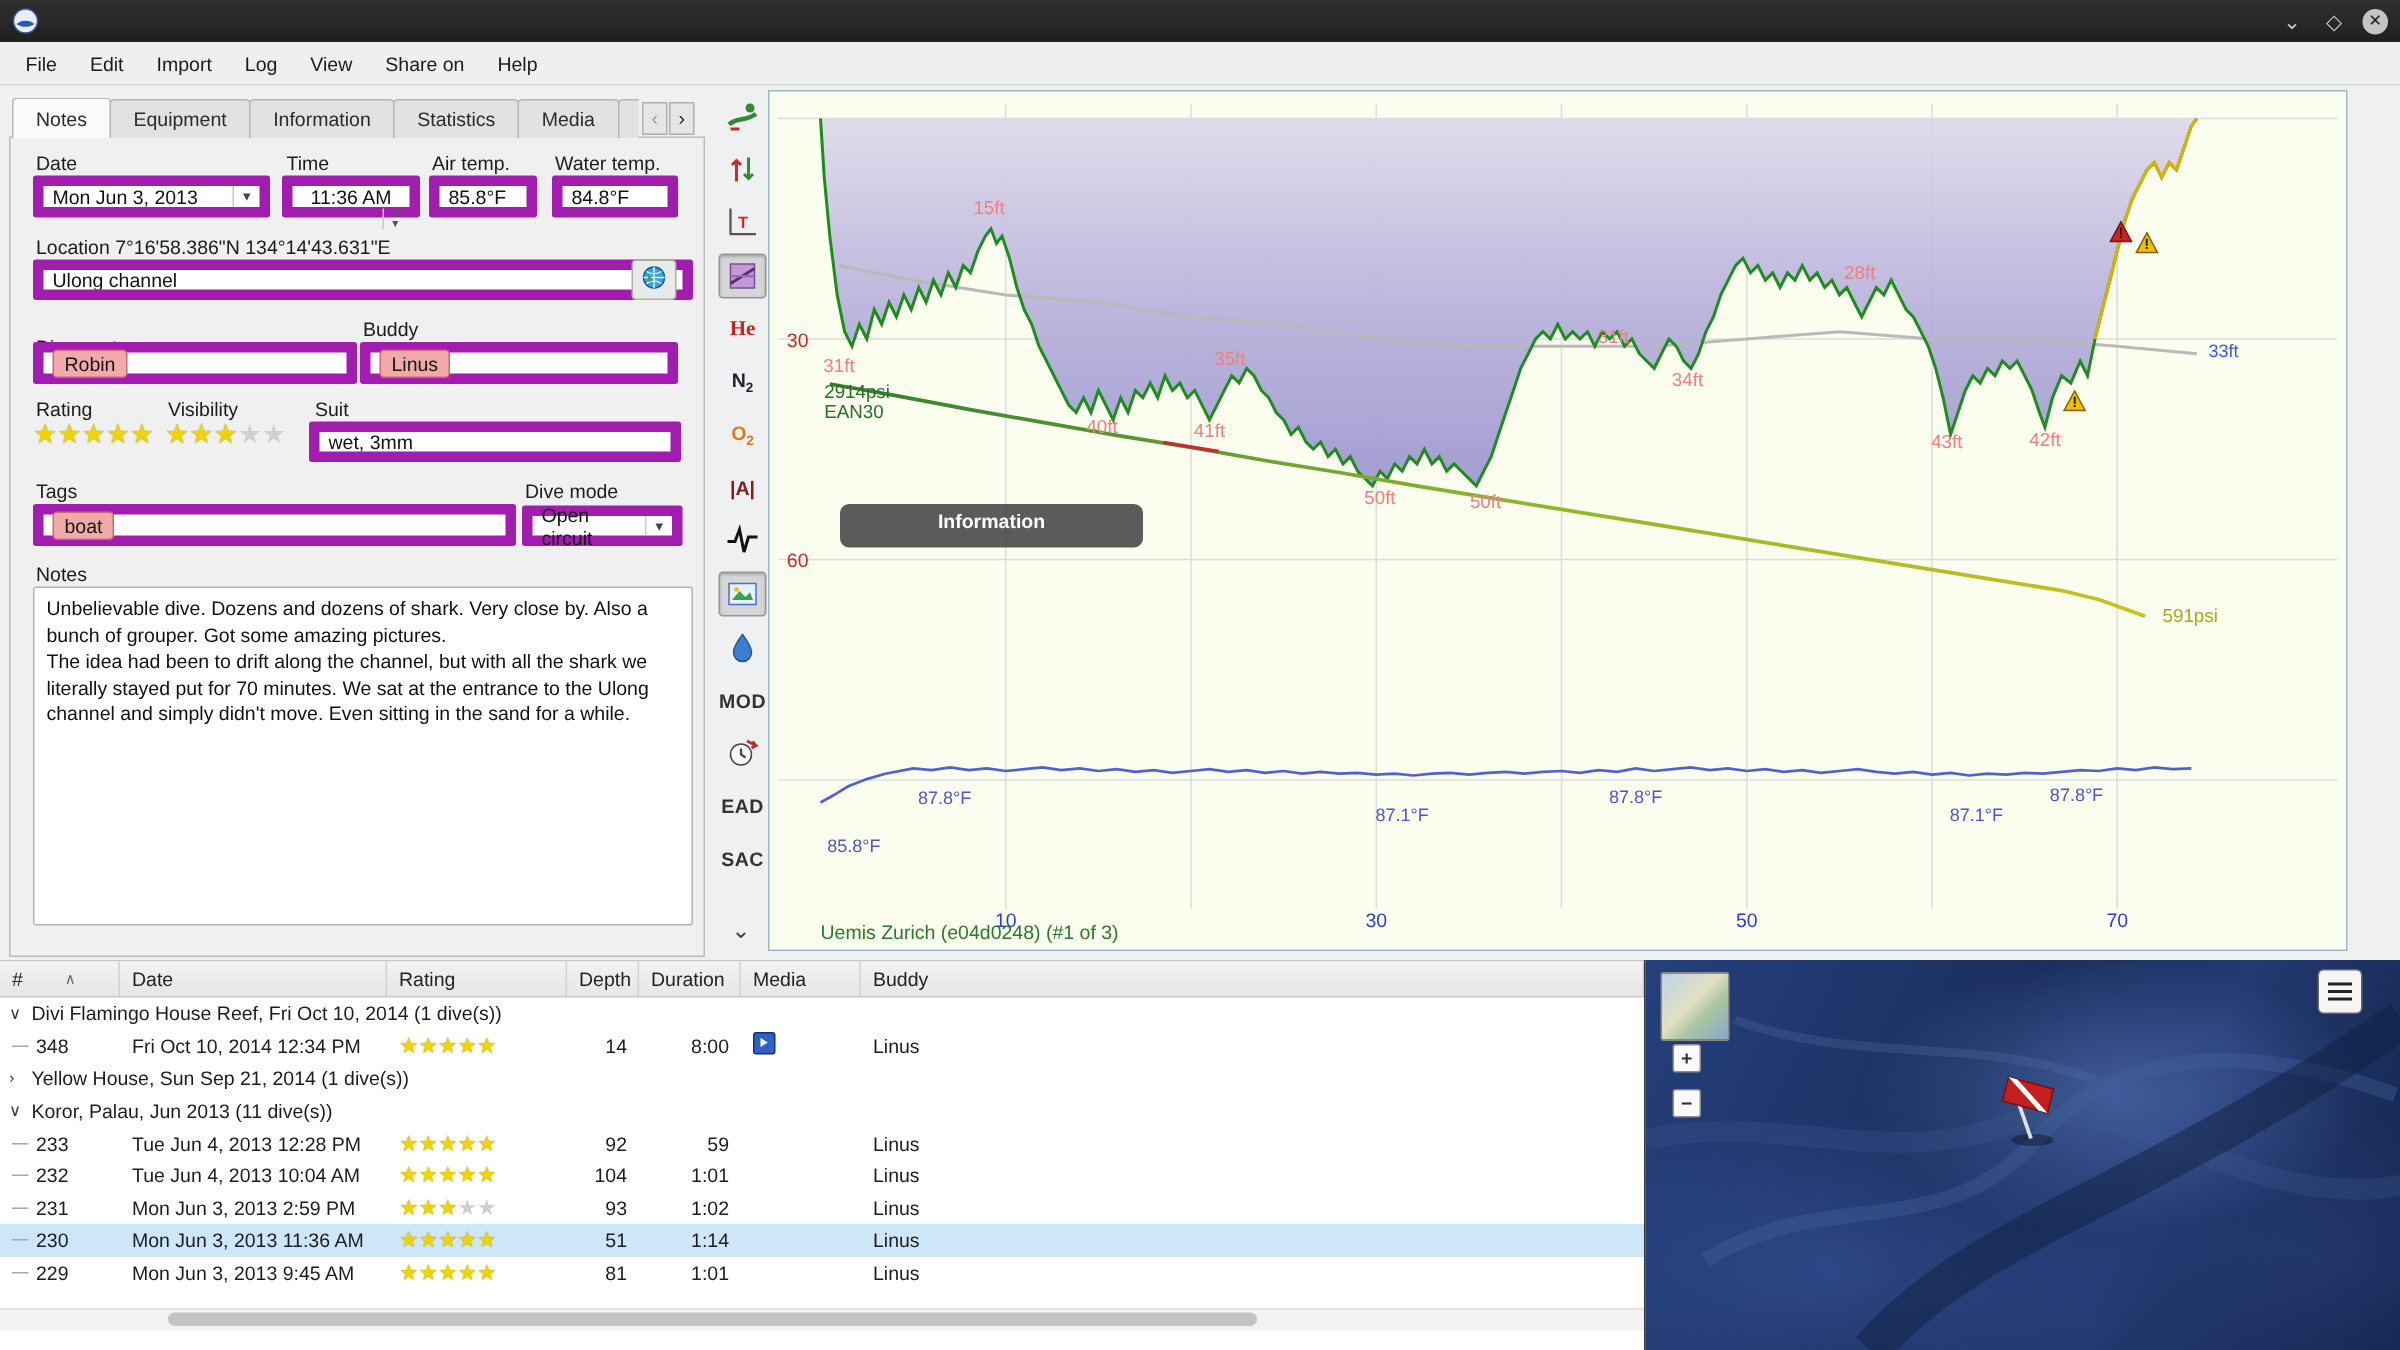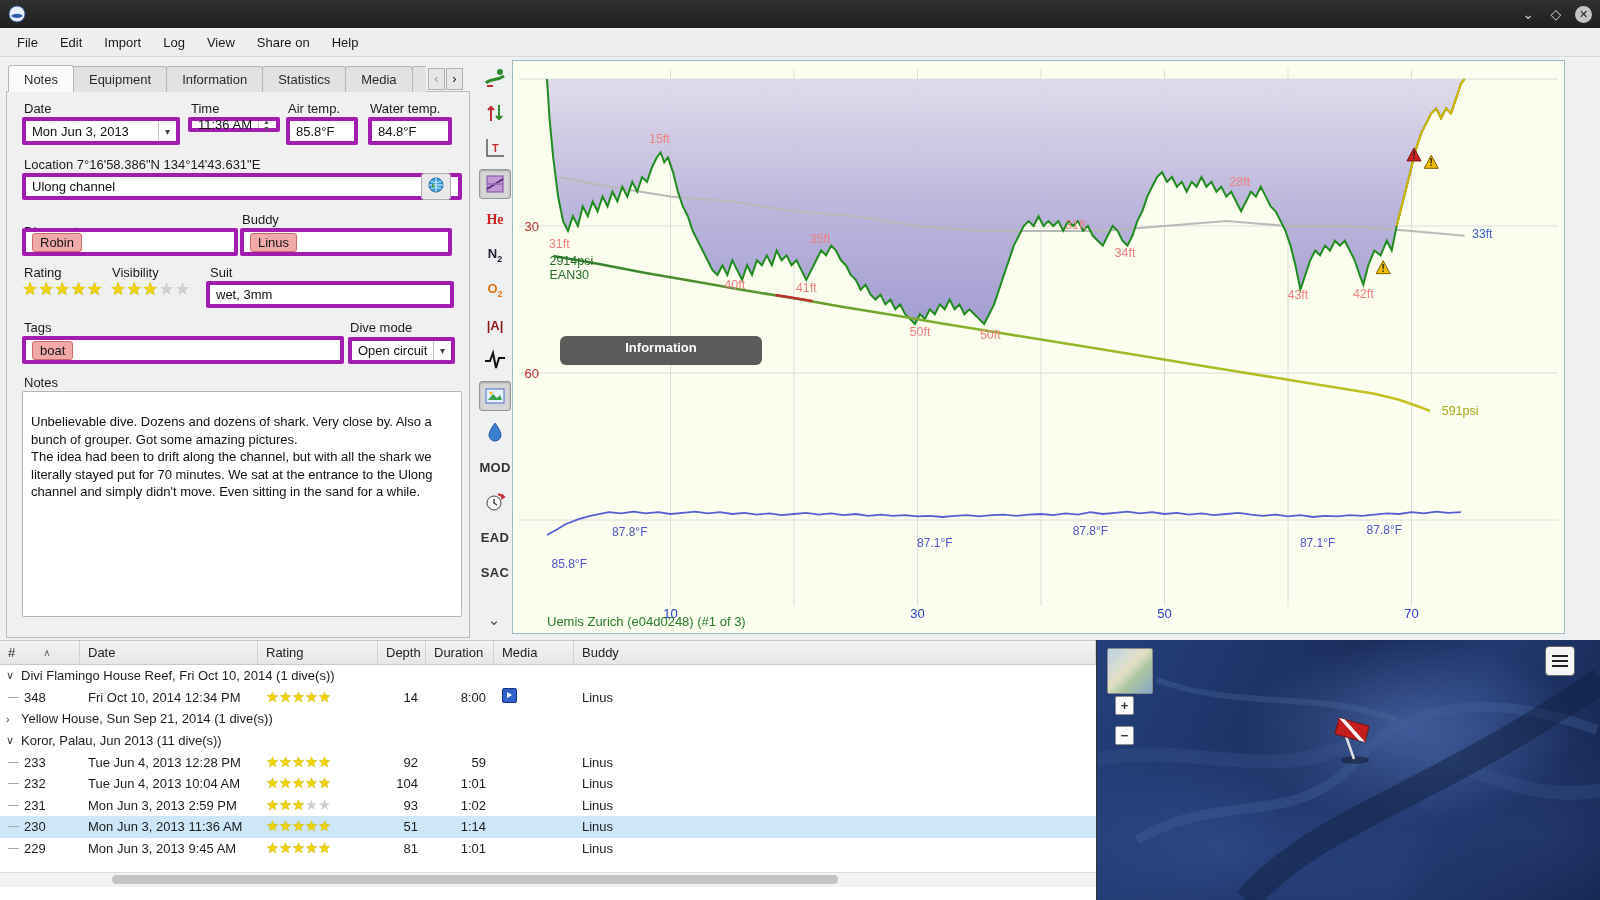--- a/index.html
+++ b/index.html
@@ -22,33 +22,33 @@
   .tabbar{position:absolute;left:8px;top:63px;height:29px;display:flex;align-items:flex-end;width:418px;overflow:hidden;}
   .tab{padding:5px 15px;background:#e2e2e2;border:1px solid #b6b6b6;border-bottom:none;
        border-radius:3px 3px 0 0;margin-right:-1px;color:#2a2a2a;white-space:nowrap;}
   .tab.active{background:#fafafa;position:relative;z-index:3;padding-top:6px;}
   .tab.cut{max-width:22px;overflow:hidden;}
   .tabscroll{position:absolute;top:68px;width:17px;height:22px;background:#e6e6e6;border:1px solid #b0b0b0;
              text-align:center;line-height:20px;font-size:13px;box-sizing:border-box;}
   .pane{position:absolute;left:6px;top:91px;width:464px;height:547px;background:#f0f0f0;border:1px solid #bcbcbc;box-sizing:border-box;}
   
   .lbl{position:absolute;color:#1b1b1b;}
-  .inp{position:absolute;background:#fff;border:4px solid #a21caf;border-radius:2px;
+  .inp{position:absolute;background:#fff;border:7px solid #a21caf;border-radius:2px;
        font-family:"Liberation Sans",sans-serif;font-size:13px;padding:0 6px;box-sizing:border-box;color:#111;}
   div.inp{display:flex;align-items:center;}
   .selarrow{margin-left:auto;border-left:1px solid #c8c8c8;padding-left:6px;color:#444;font-size:10px;align-self:stretch;display:flex;align-items:center;}
   .spin{margin-left:auto;display:flex;flex-direction:column;border-left:1px solid #c8c8c8;align-self:stretch;justify-content:center;padding-left:4px;}
   .spin span{font-size:7px;line-height:7px;color:#555;}
   .pill{background:#f2a9a9;border:1px solid #cf6a6a;border-radius:3px;padding:1px 7px;color:#161616;}
   .stars{display:inline-flex;}
   .stars span{font-size:18px;line-height:18px;}
   .stars .on{color:#efd400;text-shadow:0 0 1px #a08c00;}
   .stars .off{color:#cfcfcf;}
   .notesbox{position:absolute;background:#fff;border:1px solid #b4b4b4;border-radius:2px;
-            padding:21px 8px;box-sizing:border-box;white-space:pre-wrap;line-height:1.35;color:#111;}
+            padding:5px 8px;box-sizing:border-box;white-space:pre-wrap;line-height:1.35;color:#111;}
   .sqbtn{position:absolute;background:#e9e9e9;border:1px solid #aeaeae;border-radius:3px;display:flex;align-items:center;justify-content:center;box-sizing:border-box;}
   
   .vtoolbar{position:absolute;left:479px;top:64px;width:32px;display:flex;flex-direction:column;gap:7px;align-items:center;}
   .ticon{width:30px;height:28px;display:flex;align-items:center;justify-content:center;border-radius:3px;}
   .ticon.pressed{background:#d6d6d6;border:1px solid #979797;box-shadow:inset 0 1px 2px rgba(0,0,0,.25);}
   .g-he{color:#c22;font-weight:bold;font-size:14px;font-family:"Liberation Serif",serif;}
   .g-n2{color:#223;font-weight:bold;font-size:13px;}
   .g-o2{color:#e07818;font-weight:bold;font-size:13px;}
   .g-a{color:#8a1a1a;font-weight:bold;font-size:13px;}
   .g-txt{color:#333;font-weight:bold;font-size:13px;letter-spacing:.3px;}
@@ -156,21 +156,21 @@
 <div class="lbl" style="left:112px;top:265px;">Visibility</div>
 <div class="lbl" style="left:210px;top:265px;">Suit</div>
 <div class="lbl" style="left:24px;top:320px;">Tags</div>
 <div class="lbl" style="left:350px;top:320px;">Dive mode</div>
 <div class="lbl" style="left:24px;top:375px;">Notes</div>
 
 <div class="inp" style="left:22px;top:117px;width:158px;height:28px;">
   <span>Mon Jun 3, 2013</span>
     <span class="selarrow">▾</span>
 </div>
-<div class="inp" style="left:188px;top:117px;width:92px;height:15px;">
+<div class="inp" style="left:188px;top:117px;width:92px;height:28px;flex-direction:column;">
   <span>11:36 AM</span>
   <span class="spin">
       <span>▲</span>
       <span>▼</span>
     </span>
 </div>
 <input class="inp" style="left: 286px; top: 117px; width: 72px; height: 28px;" value="85.8°F">
 <input class="inp" style="left: 368px; top: 117px; width: 84px; height: 28px;" value="84.8°F">
 <input class="inp" style="left: 22px; top: 173px; width: 440px; height: 27px;" value="Ulong channel">
 <div class="sqbtn" style="left:421px;top:173px;width:30px;height:27px;">

